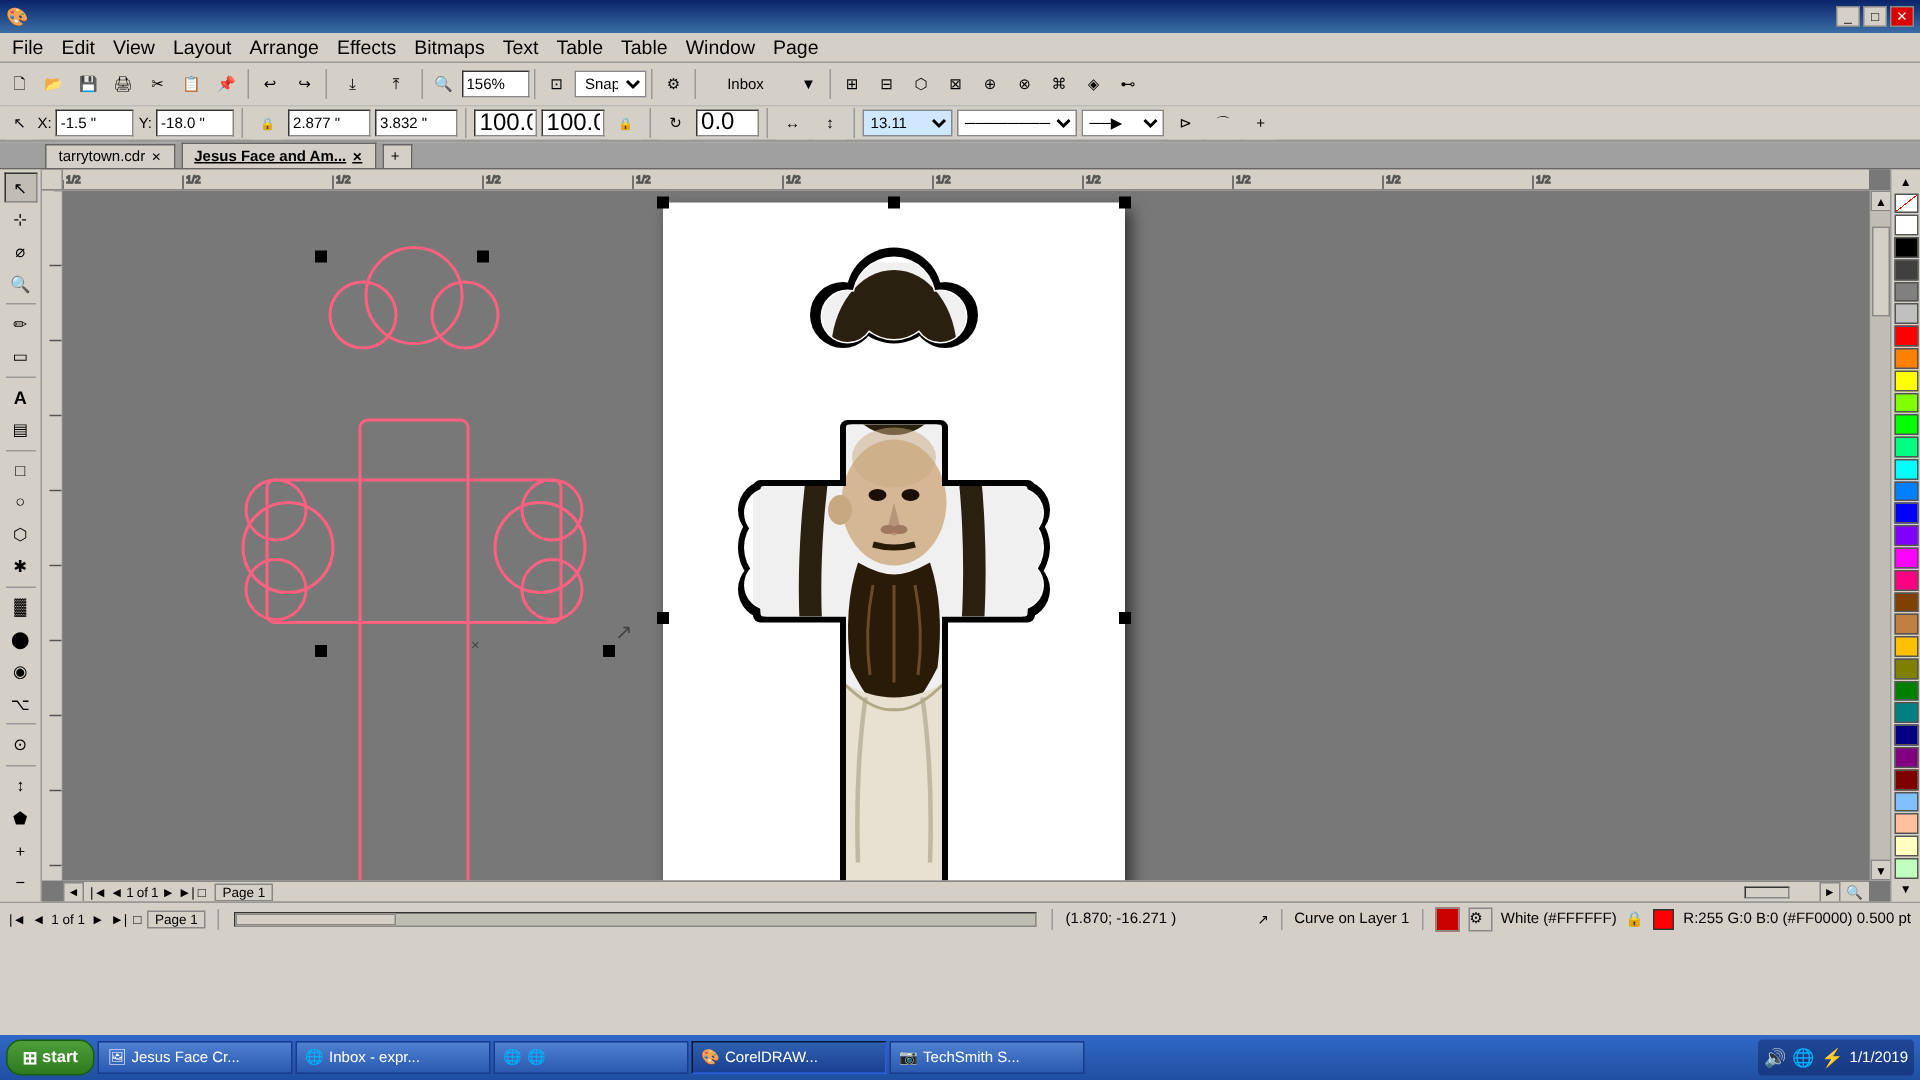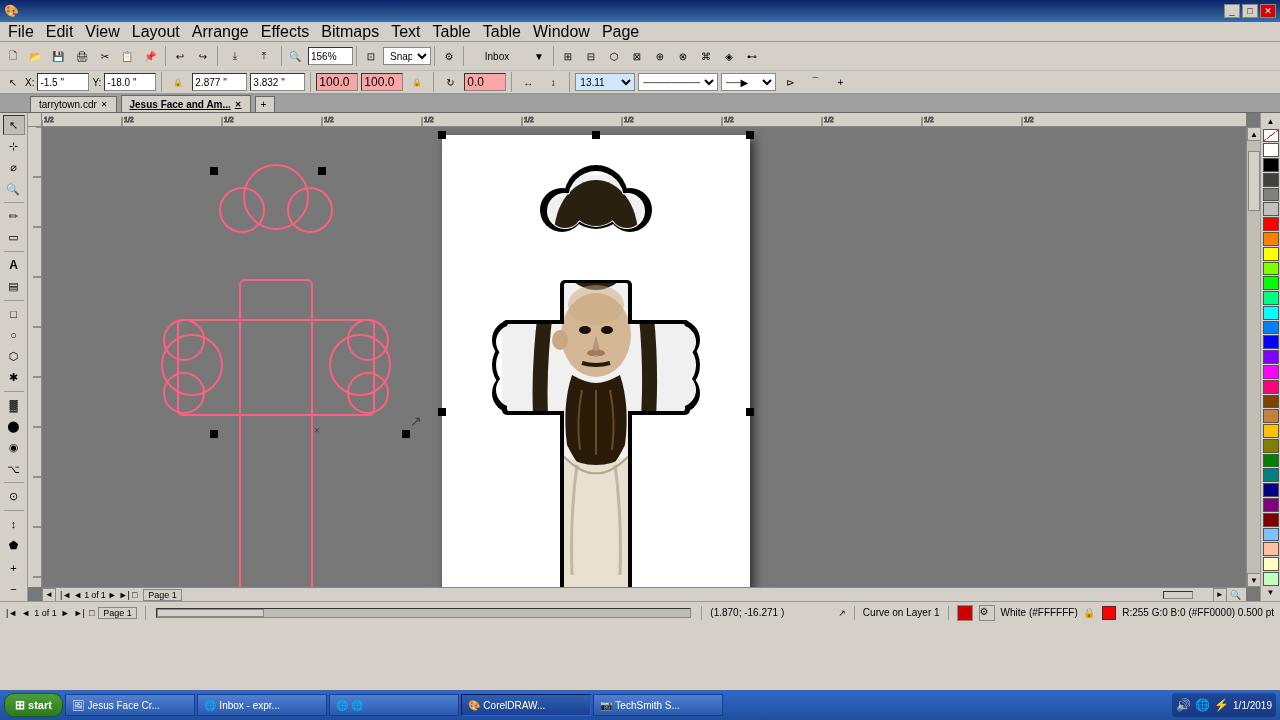--- a/index.html
+++ b/index.html
@@ -30,21 +30,21 @@
     #menu-bar {
       height: 20px;
       background: #d4d0c8;
       display: flex;
       align-items: center;
       padding: 0 2px;
       border-bottom: 1px solid #999;
     }
     .menu-item {
       padding: 2px 6px;
-      font-size: 16px;
+      font-size: 13px;
       cursor: pointer;
       height: 22px;
       display: flex; align-items: center;
     }
 
     
     #toolbar-area {
       background: #d4d0c8;
       border-bottom: 1px solid #999;
     }
@@ -82,22 +82,22 @@
       font-size: 10px;
     }
     .props-label { font-size: 10px; }
     .props-input {
       height: 18px; width: 55px;
       border: 1px inset #888; background: white;
       font-size: 10px; padding: 0 2px;
     }
     .props-input-sm {
       height: 18px; width: 40px;
-      border: 1px inset #888; background: #fca5a5;
-      font-size: 12px; padding: 0 2px;
+      border: 1px inset #888; background: #ffffff;
+      font-size: 16px; padding: 0 2px;
     }
     .props-select {
       height: 18px; font-size: 10px;
       background: white; border: 1px solid #888;
     }
 
     
     #tab-bar {
       height: 18px;
       background: #b0b0b0;

